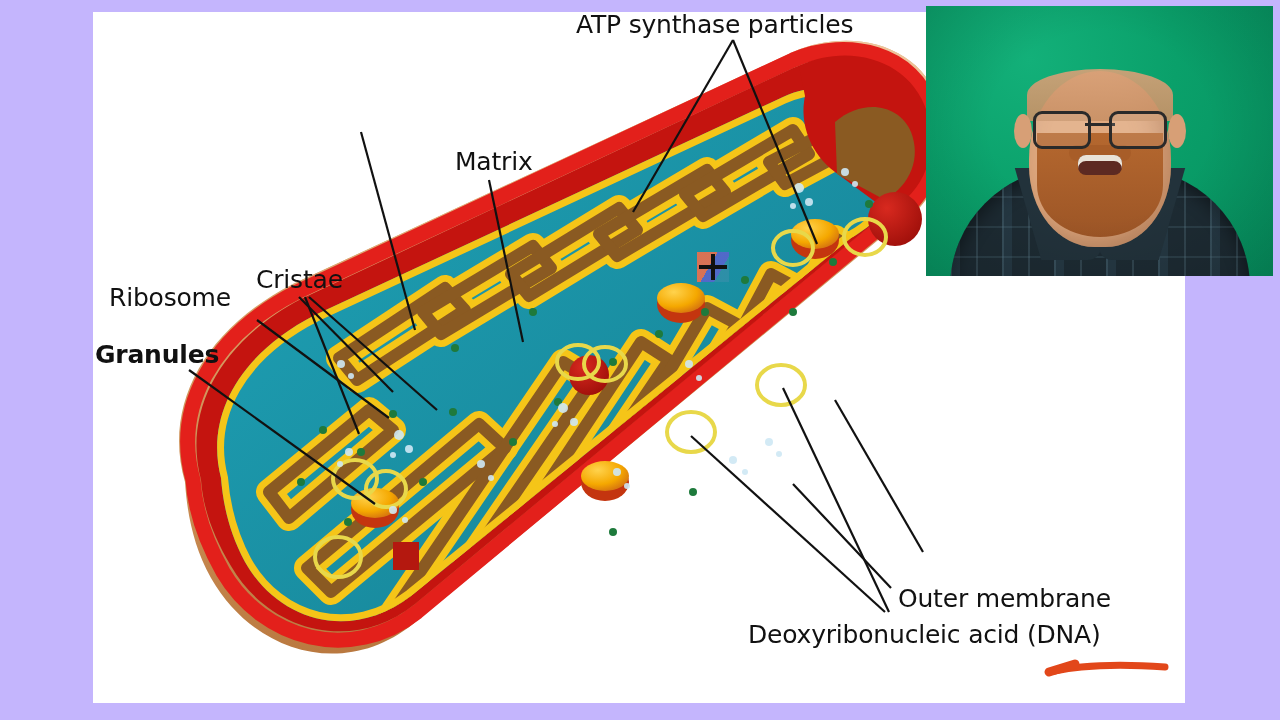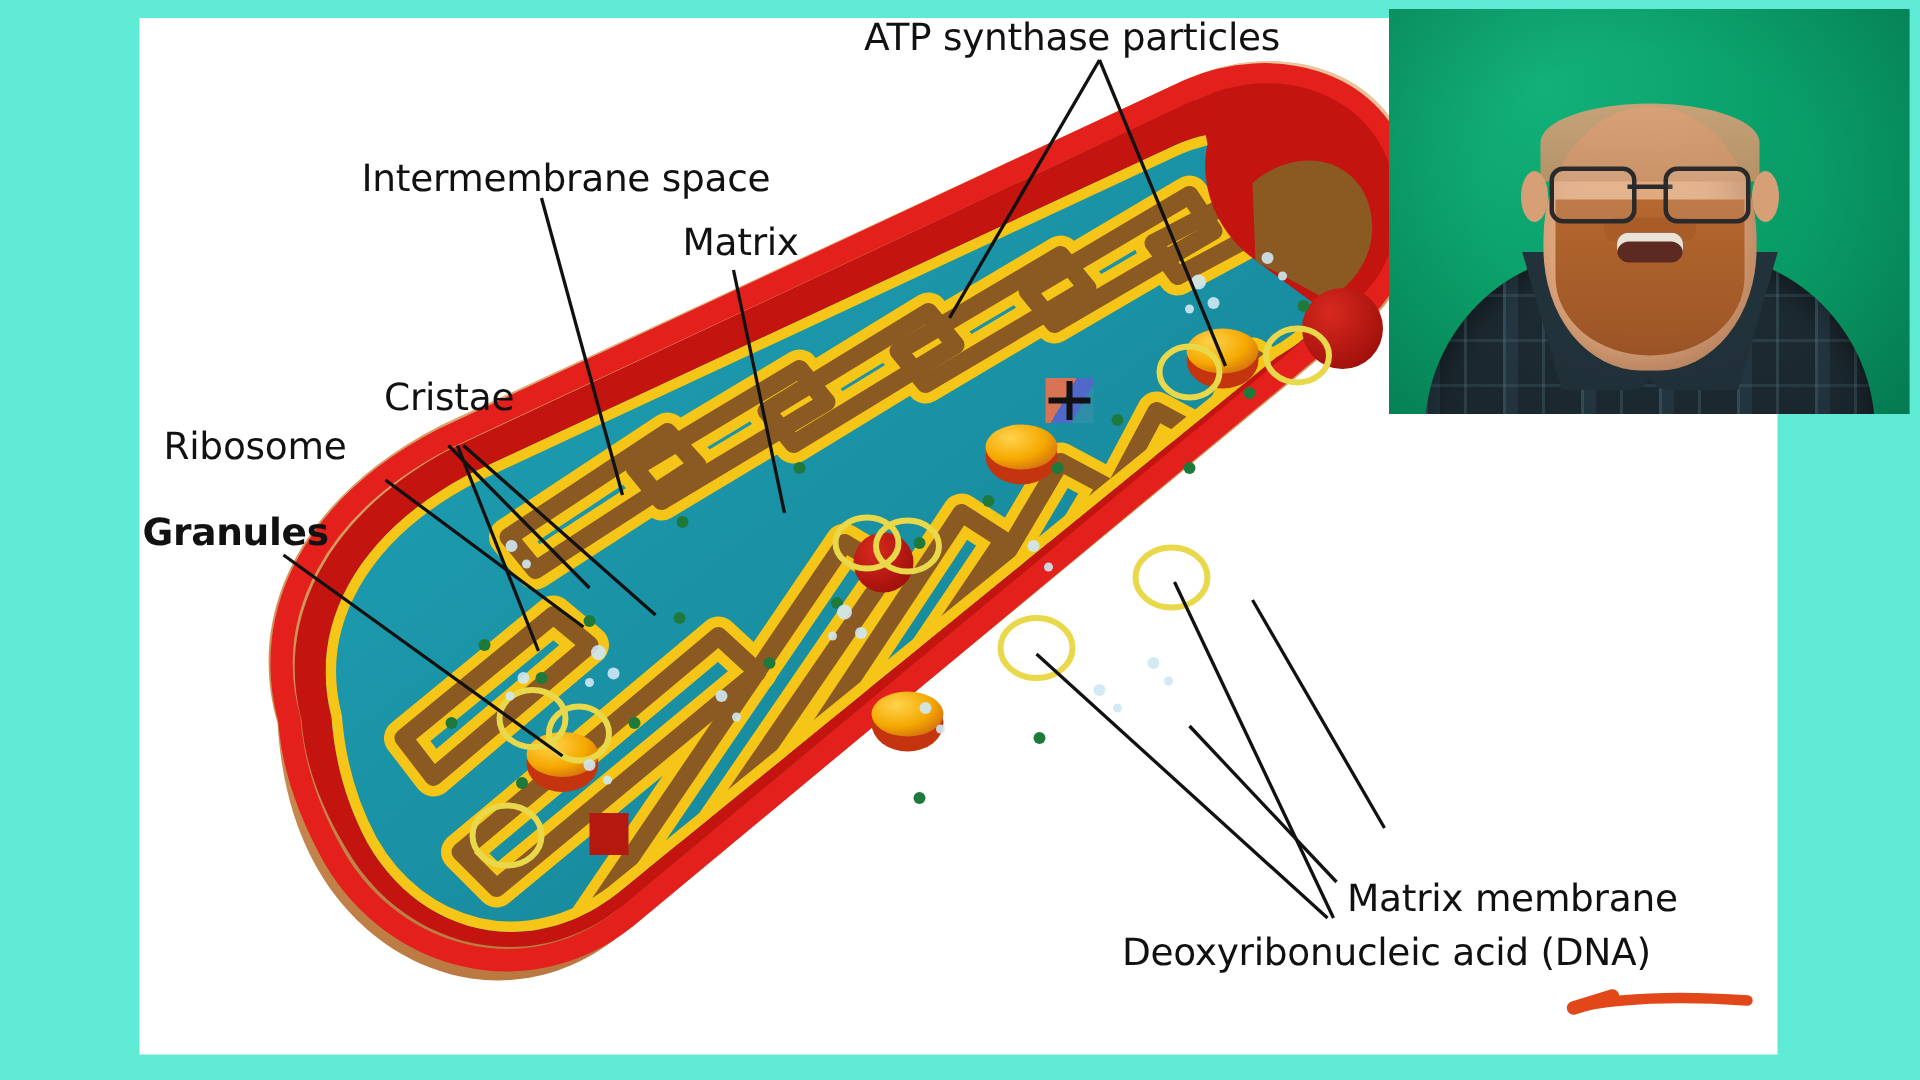--- a/index.html
+++ b/index.html
@@ -1,17 +1,17 @@
 <!DOCTYPE html>
 <html><head>
 <meta charset="utf-8">
 <style>
   html,body{margin:0;padding:0;background:#000;}
   body{width:1280px;height:720px;overflow:hidden;font-family:"DejaVu Sans",sans-serif;}
-  #stage{position:relative;width:1280px;height:720px;background:#5eead4;}
+  #stage{position:relative;width:1280px;height:720px;background:#c4b5fd;}
 
   
   #slide{
     position:absolute;left:93px;top:12px;width:1092px;height:691px;
     background:#ffffff;overflow:hidden;
   }
   #slide-svg{position:absolute;left:0;top:0;width:1092px;height:691px;}
 
   
   .lbl{
@@ -346,26 +346,25 @@
 
         <path d="M 792,600 L 598,424"></path>
         <path d="M 796,600 L 690,376"></path>
       </g>
 
       <path d="M 956,660 Q 1000,650 1072,655" stroke="#e2471a" stroke-width="7" stroke-linecap="round" fill="none"></path>
       <path d="M 956,660 L 982,652" stroke="#e2471a" stroke-width="9" stroke-linecap="round"></path>
     </svg>
 
     <div class="lbl" style="left:483px;top:0px;">ATP synthase particles</div>
-    <div class="lbl" style="left:148px;top:94px;">Intermembrane space</div>
     <div class="lbl" style="left:362px;top:137px;">Matrix</div>
-    <div class="lbl" style="left:163px;top:240px;text-align:right;">Cristae</div>
+    <div class="lbl" style="left:163px;top:255px;text-align:right;">Cristae</div>
     <div class="lbl" style="left:16px;top:273px;">Ribosome</div>
     <div class="lbl" style="left:2px;top:330px;font-weight:bold;">Granules</div>
-    <div class="lbl" style="left:805px;top:574px;">Matrix membrane</div>
+    <div class="lbl" style="left:805px;top:574px;">Outer membrane</div>
     <div class="lbl" style="left:642px;top:610px;margin-left:13px;">Deoxyribonucleic acid (DNA)</div>
 
   </div>
 
   <div id="webcam">
     <div class="cam-bg"></div>
     <div class="torso">
       <div class="plaid"></div>
       <div class="collar-l"></div>
       <div class="collar-r"></div>

